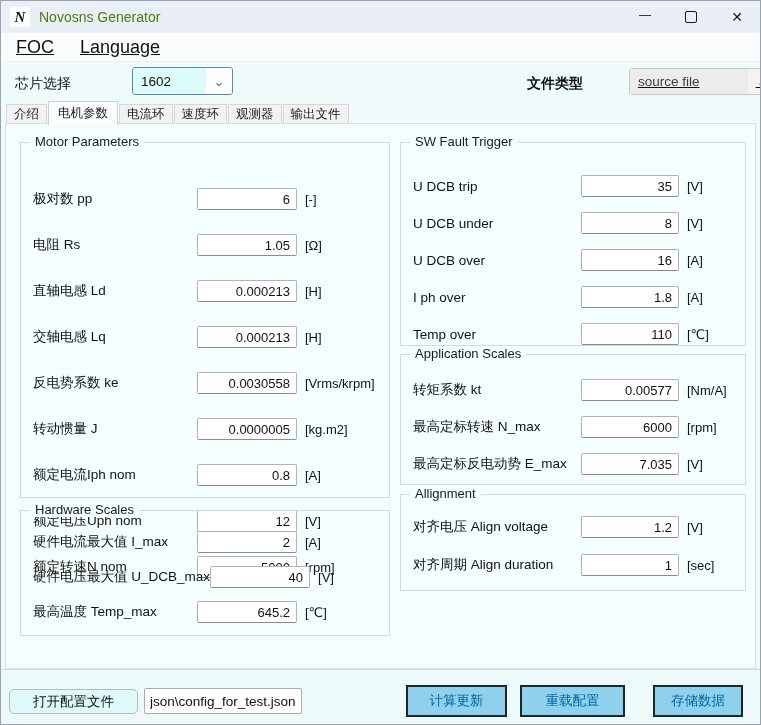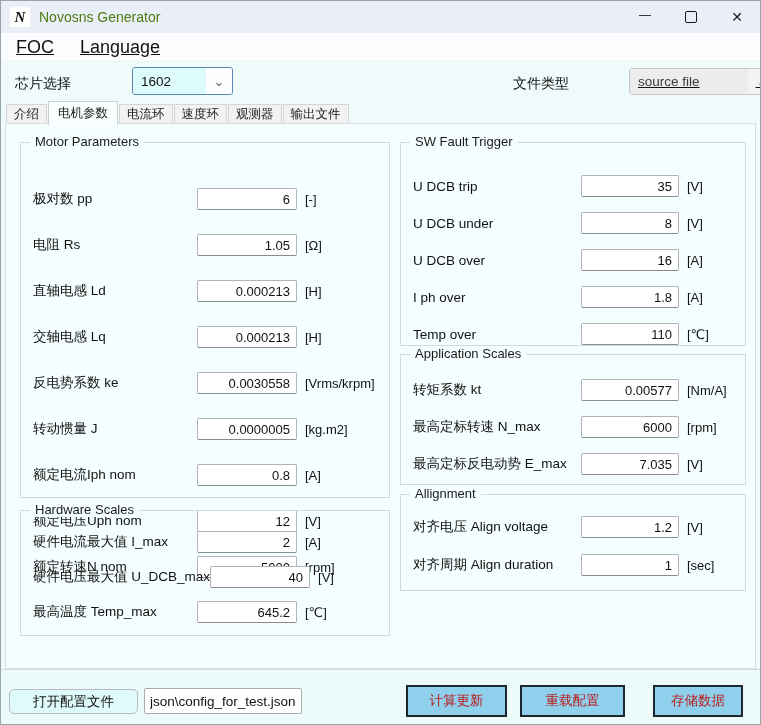--- a/index.html
+++ b/index.html
@@ -17,21 +17,21 @@
   .maxbox{width:10px;height:10px;border:1px solid #1a1a1a;border-radius:2px;display:inline-block;}
   .closeglyph{font-size:14px;}
 
   
   .menubar{height:28px;background:#fbfcfd;display:flex;align-items:center;padding-left:15px;gap:26px;font-size:18px;color:#111;border-bottom:1px solid #f0f2f3;text-decoration:underline;}
   .menuitem{cursor:default;}
 
   
   .controlrow{position:relative;height:43px;font-size:14px;color:#111;}
   .chip-label{position:absolute;left:14px;top:13px;}
-  .filetype-label{position:absolute;left:512px;top:13px;}
+  .filetype-label{position:absolute;left:526px;top:13px;font-weight:bold;}
   .combo{position:absolute;display:flex;align-items:stretch;box-sizing:border-box;border-radius:3px;overflow:hidden;margin-left:36px;}
   .combo-chip{left:95px;top:5px;width:101px;height:28px;border:1px solid #5b87b0;}
   .combo-chip .combo-text{background:#defbfc;}
   .combo-chip .combo-arrow{background:#fdfeff;color:#666;}
   .combo-file{left:592px;top:6px;width:146px;height:27px;border:1px solid #c6c9cb;text-decoration:underline;}
   .combo-file .combo-text{background:#ececec;color:#3c3c3c;}
   .combo-file .combo-arrow{background:#f3f3f3;color:#b9bdc0;}
   .combo-text{flex:1;display:flex;align-items:center;padding:0 8px;font-size:13.5px;}
   .combo-arrow{width:26px;display:flex;align-items:center;justify-content:center;font-size:13px;}
 
@@ -67,21 +67,21 @@
   .g-align .row{margin-bottom:16px;}
   .right-col .row input{width:98px;}
   .right-col .row .unit{width:66px;}
 
   
   .footer{position:absolute;left:0;top:668px;width:759px;height:55px;background:#ecfafa;border-top:1px solid #d3dcdc;}
   .open-btn{position:absolute;left:8px;top:19px;width:129px;height:25px;background:#dffafa;border:1px solid #b6bdbf;border-radius:5px;
             font-size:13.5px;color:#111;font-family:inherit;display:flex;align-items:center;justify-content:center;cursor:default;}
   .path-input{position:absolute;left:143px;top:18px;width:158px;height:26px;box-sizing:border-box;border:1px solid #a9adb2;
               border-radius:2px;background:#fff;font-size:13.5px;padding:0 5px;font-family:inherit;color:#111;}
-  .action-btn{position:absolute;top:15px;height:32px;background:#8fd0ec;border:2px solid #1c262c;font-size:13.5px;color:#b91c1c;
+  .action-btn{position:absolute;top:15px;height:32px;background:#8fd0ec;border:2px solid #1c262c;font-size:13.5px;color:#0369a1;
               font-family:inherit;display:flex;align-items:center;justify-content:center;cursor:default;box-sizing:border-box;}
   .btn-calc{left:405px;width:101px;}
   .btn-reload{left:519px;width:105px;}
   .btn-save{left:652px;width:90px;}
 </style>
 </head>
 <body>
 
 <div class="window">
 

